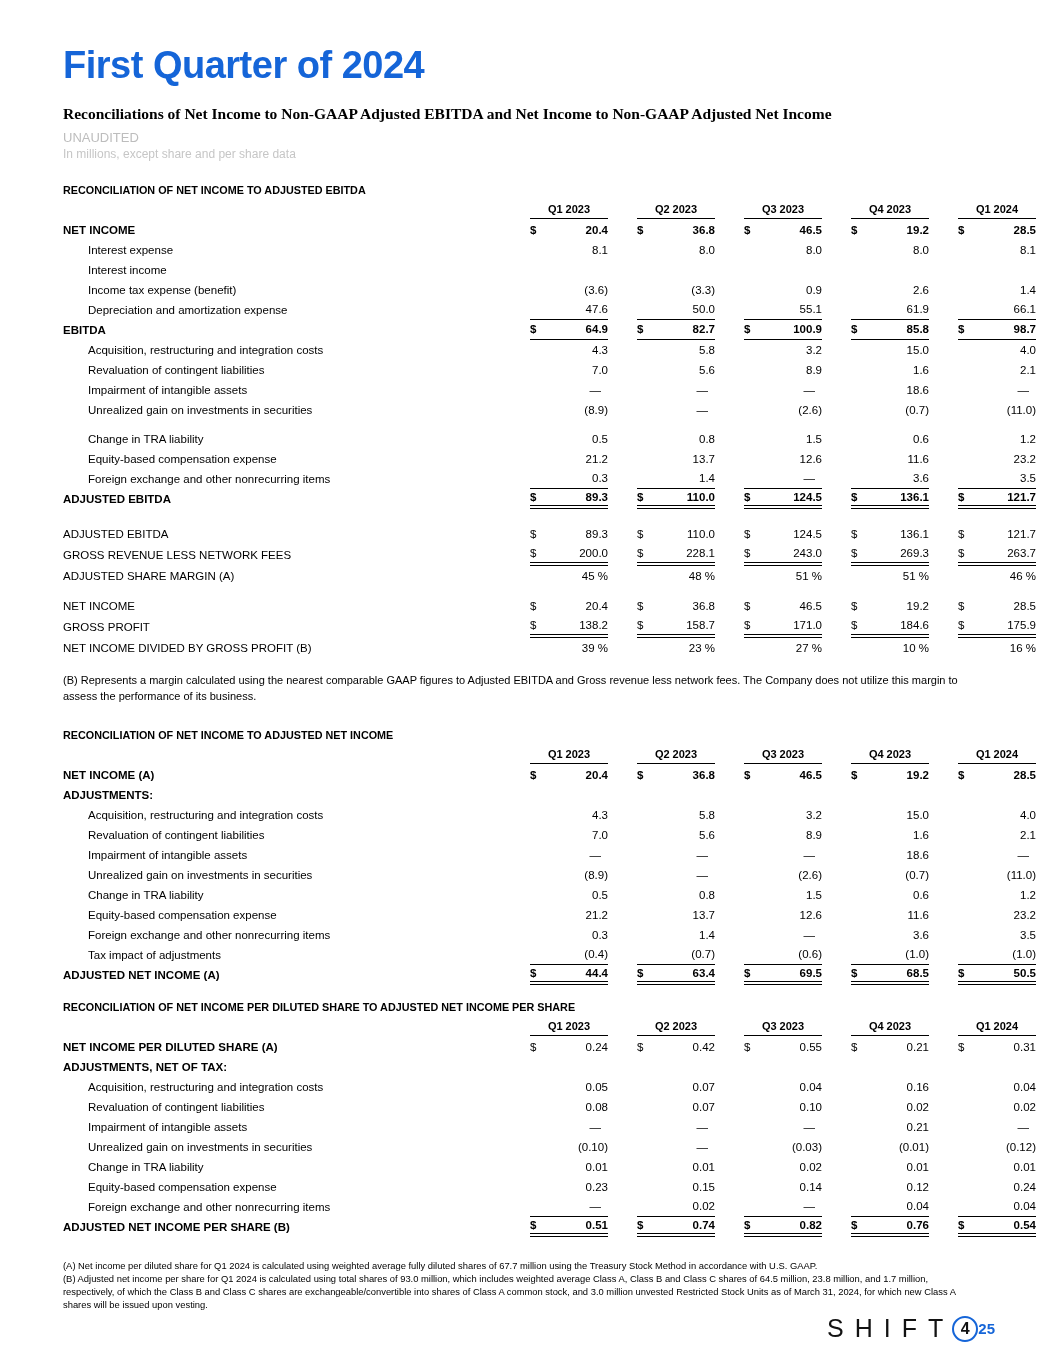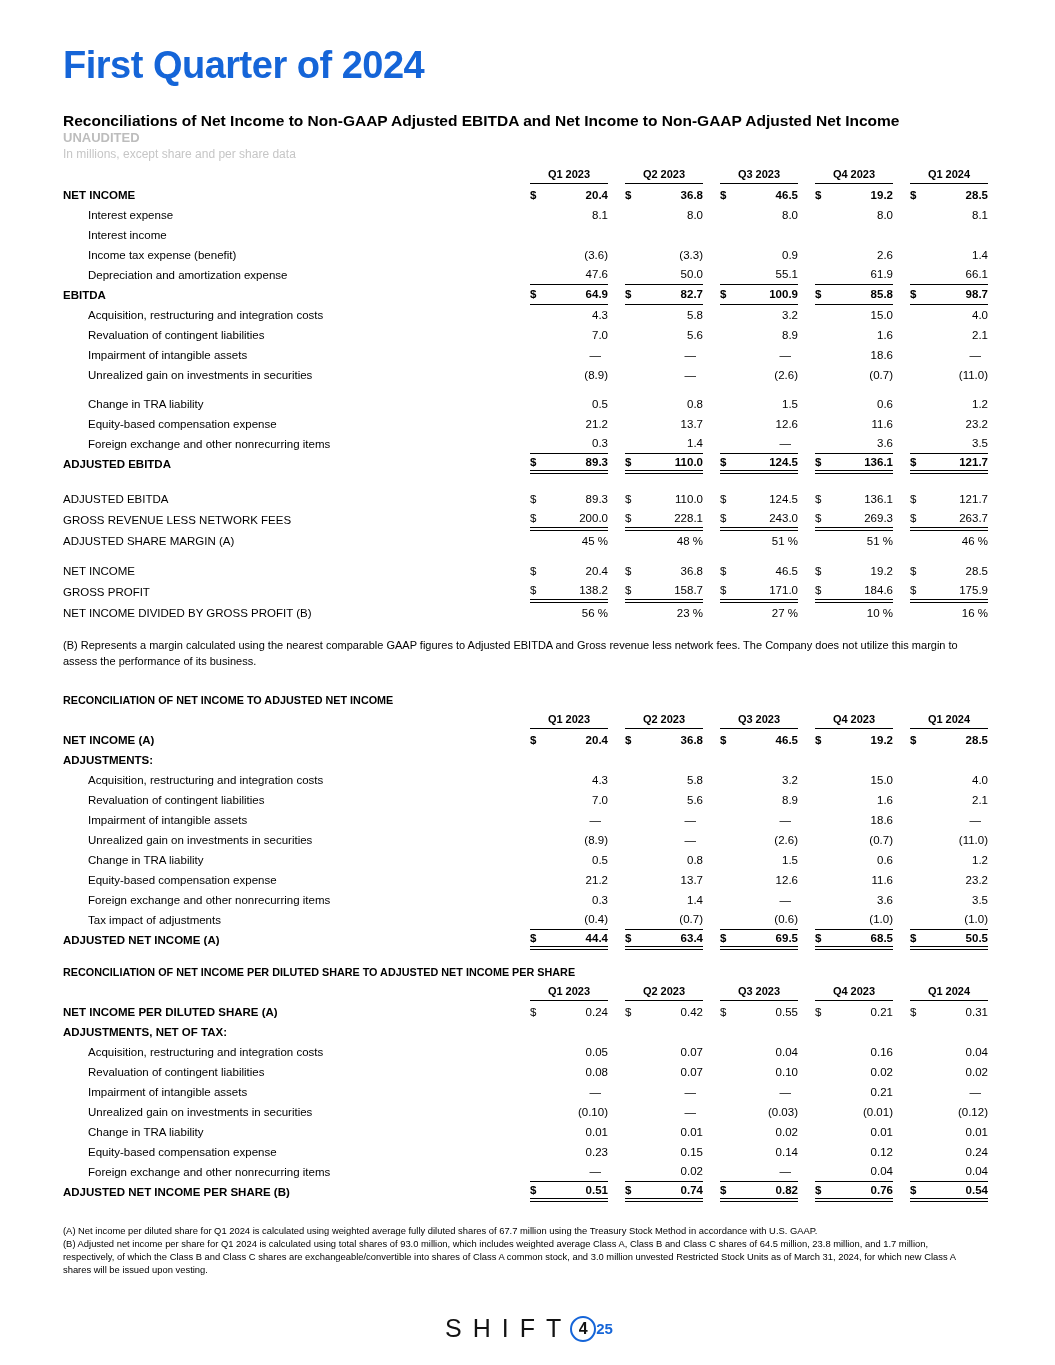--- a/index.html
+++ b/index.html
@@ -5,73 +5,74 @@
   :root { --accent:#1565D8; --ink:#000; --gray1:#BDBDBD; --gray2:#C6C6C6; --rule:#000; }
   * { margin:0; padding:0; box-sizing:border-box; }
   html,body { background:#fff; }
   body {
     width:1055px; height:1365px; overflow:hidden; position:relative;
     font-family:"Liberation Sans", sans-serif; color:var(--ink);
   }
   .content { padding:44px 85px 0 63px; }
 
   .title { color:var(--accent); font-size:38px; font-weight:bold; letter-spacing:-0.5px; line-height:1.15; }
-  .subtitle { margin-top:24px; font-size:15.5px; font-weight:bold; }
-  .unaudited { font-size:13px; font-weight:bold; color:var(--gray1); }
+  .subtitle { margin-top:17px; font-size:15.5px; font-weight:bold;font-family:Liberation Serif, serif; }
+  .unaudited { margin-top:7px; font-size:13px; font-weight:normal; color:var(--gray1); }
   .units-note { margin-top:2px; font-size:12px; color:var(--gray2); }
 
   .sec-h { font-size:10.8px; font-weight:bold; }
   .sec1-h { margin-top:23px; }
   .sec2-h { margin-top:24px; }
   .sec3-h { margin-top:16px; }
 
   .tbl { margin-top:5px; }
   .trow { display:flex; height:20px; line-height:20px; font-size:11.5px; }
   .trow.gap { margin-top:9px; }
   .hrow { height:18px; line-height:16px; margin-bottom:1px; }
   .rlabel { width:467px; flex:0 0 467px; white-space:nowrap; }
   .rlabel.i1 { padding-left:25px; }
   .b { font-weight:bold; }
-  .vals { display:flex; gap:17px; }
+  .vals { display:flex; gap:29px; }
   .vals.b .vg { font-weight:bold; }
   .vg { width:78px; flex:0 0 78px; display:flex; align-items:center; }
   .vg .d { text-align:left; }
   .vg .v { margin-left:auto; text-align:right; white-space:nowrap; }
   .vg .v.dash { padding-right:7px; }
   .hcell { display:block; text-align:center; font-size:11px; font-weight:bold;
            border-bottom:1.5px solid var(--rule); }
   .vg.r1 { border-bottom:1.5px solid var(--rule); }
   .vg.r2 { border-bottom:4px double var(--rule); }
   .summary { margin-top:15px; }
   .summary .trow { height:21px; line-height:21px; }
 
   .fn-margin { margin-top:13px; font-size:11px; line-height:1.5; max-width:935px; }
   .fn-margin + .fn-margin { margin-top:8px; }
   .fn-share { margin-top:22px; font-size:9.4px; line-height:1.4; max-width:935px; }
   .fn-share p { margin:0; }
 
   .footer { position:absolute; left:63px; right:60px; bottom:22px;
-            display:flex; align-items:center; justify-content:center; }
+            display:flex; align-items:center; justify-content:flex-end; }
   .logo { display:flex; align-items:center; }
   .logo-word { font-size:25px; font-weight:500; letter-spacing:11px; color:#121212; }
   .logo-circle { width:26px; height:26px; border:2.5px solid var(--accent); border-radius:50%;
                  display:inline-flex; align-items:center; justify-content:center;
                  font-size:16px; font-weight:600; color:#121212; margin-left:-2px; }
   .pagenum { color:var(--accent); font-size:15px; font-weight:bold; }
 </style>
 </head>
 <body>
 
 <div class="content">
   <div class="title">First Quarter of 2024</div>
   <div class="subtitle">Reconciliations of Net Income to Non-GAAP Adjusted EBITDA and Net Income to Non-GAAP Adjusted Net Income</div>
   <div class="unaudited">UNAUDITED</div>
   <div class="units-note">In millions, except share and per share data</div>
 
   <div>
+    <div class="sec-h sec1-h">RECONCILIATION OF NET INCOME TO ADJUSTED EBITDA</div>
     <div class="tbl">
         <div class="trow hrow">
           <div class="rlabel"></div>
           <div class="vals">
             <div class="vg hcell">Q1 2023</div>
             <div class="vg hcell">Q2 2023</div>
             <div class="vg hcell">Q3 2023</div>
             <div class="vg hcell">Q4 2023</div>
             <div class="vg hcell">Q1 2024</div>
           </div>
@@ -473,21 +474,21 @@
             <div class="vg r2">
               <div class="d">$</div>
               <div class="v">175.9</div>
             </div>
           </div>
         </div>
         <div class="trow">
           <div class="rlabel">NET INCOME DIVIDED BY GROSS PROFIT (B)</div>
           <div class="vals">
             <div class="vg">
-              <div class="v">56 %</div>
+              <div class="v">39 %</div>
             </div>
             <div class="vg">
               <div class="v">23 %</div>
             </div>
             <div class="vg">
               <div class="v">27 %</div>
             </div>
             <div class="vg">
               <div class="v">10 %</div>
             </div>

